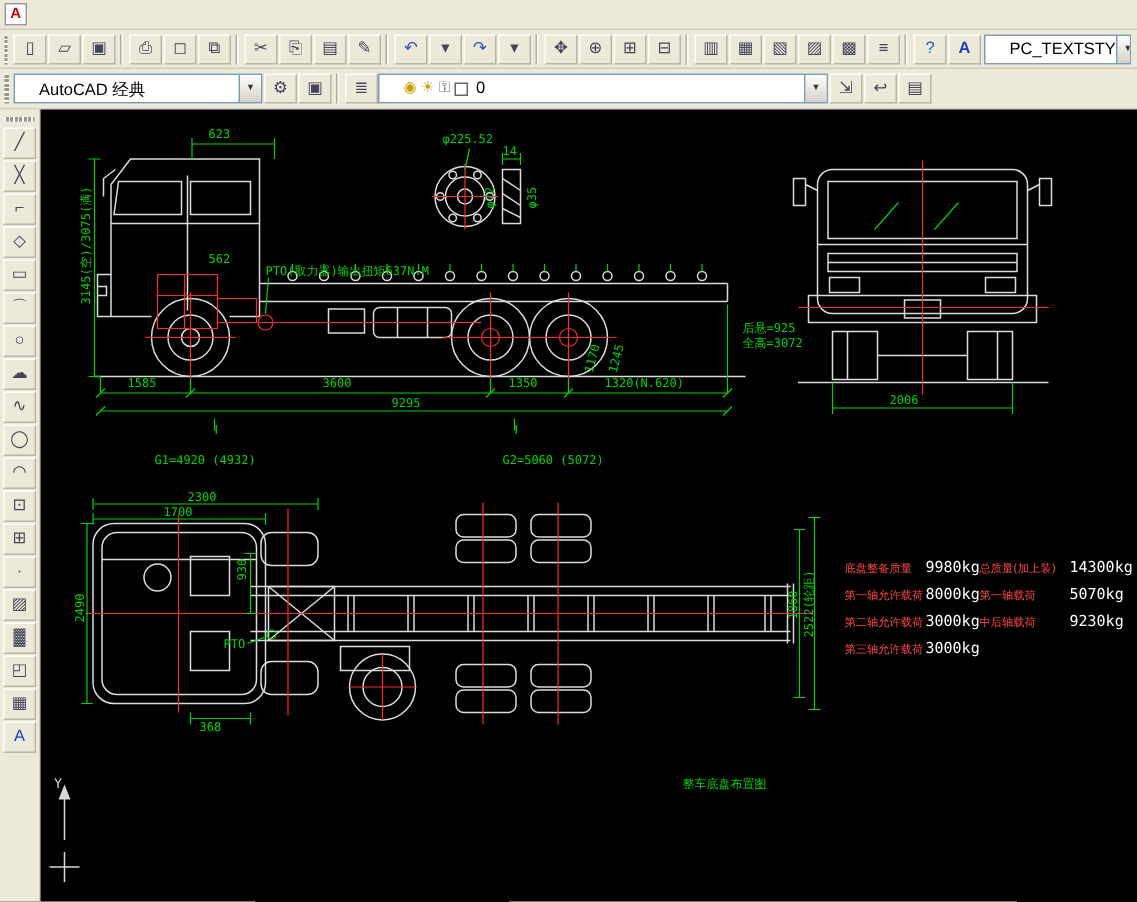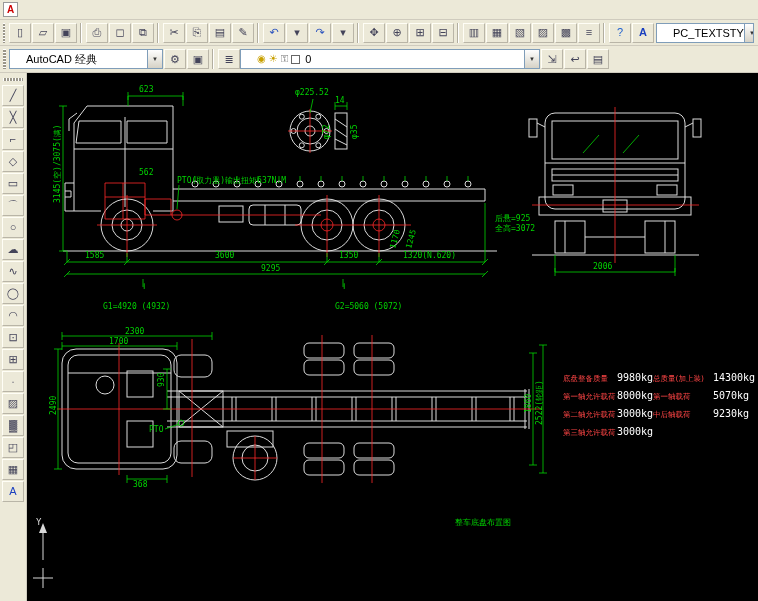--- a/index.html
+++ b/index.html
@@ -91,21 +91,21 @@
     <div class="tb-btn" style="color:#1a3fbf;font-weight:bold">A</div>
     <div class="combo" style="width:98px">
       <span>PC_TEXTSTY</span>
       <span class="combo-arrow">▼</span>
     </div>
   </div>
 </div>
 
 <div class="toolbar" id="toolbar-workspace">
   <div class="grip"></div>
-  <div class="combo" style="width:154px">
+  <div class="combo" style="width:166px">
     <span>AutoCAD 经典</span>
     <span class="combo-arrow">▼</span>
   </div>
   <div id="ws-after" class="btn-row">
       <div class="tb-btn">⚙</div>
       <div class="tb-btn">▣</div>
     </div>
   <div class="sep"></div>
   <div id="layer-before" class="btn-row">
       <div class="tb-btn">≣</div>

